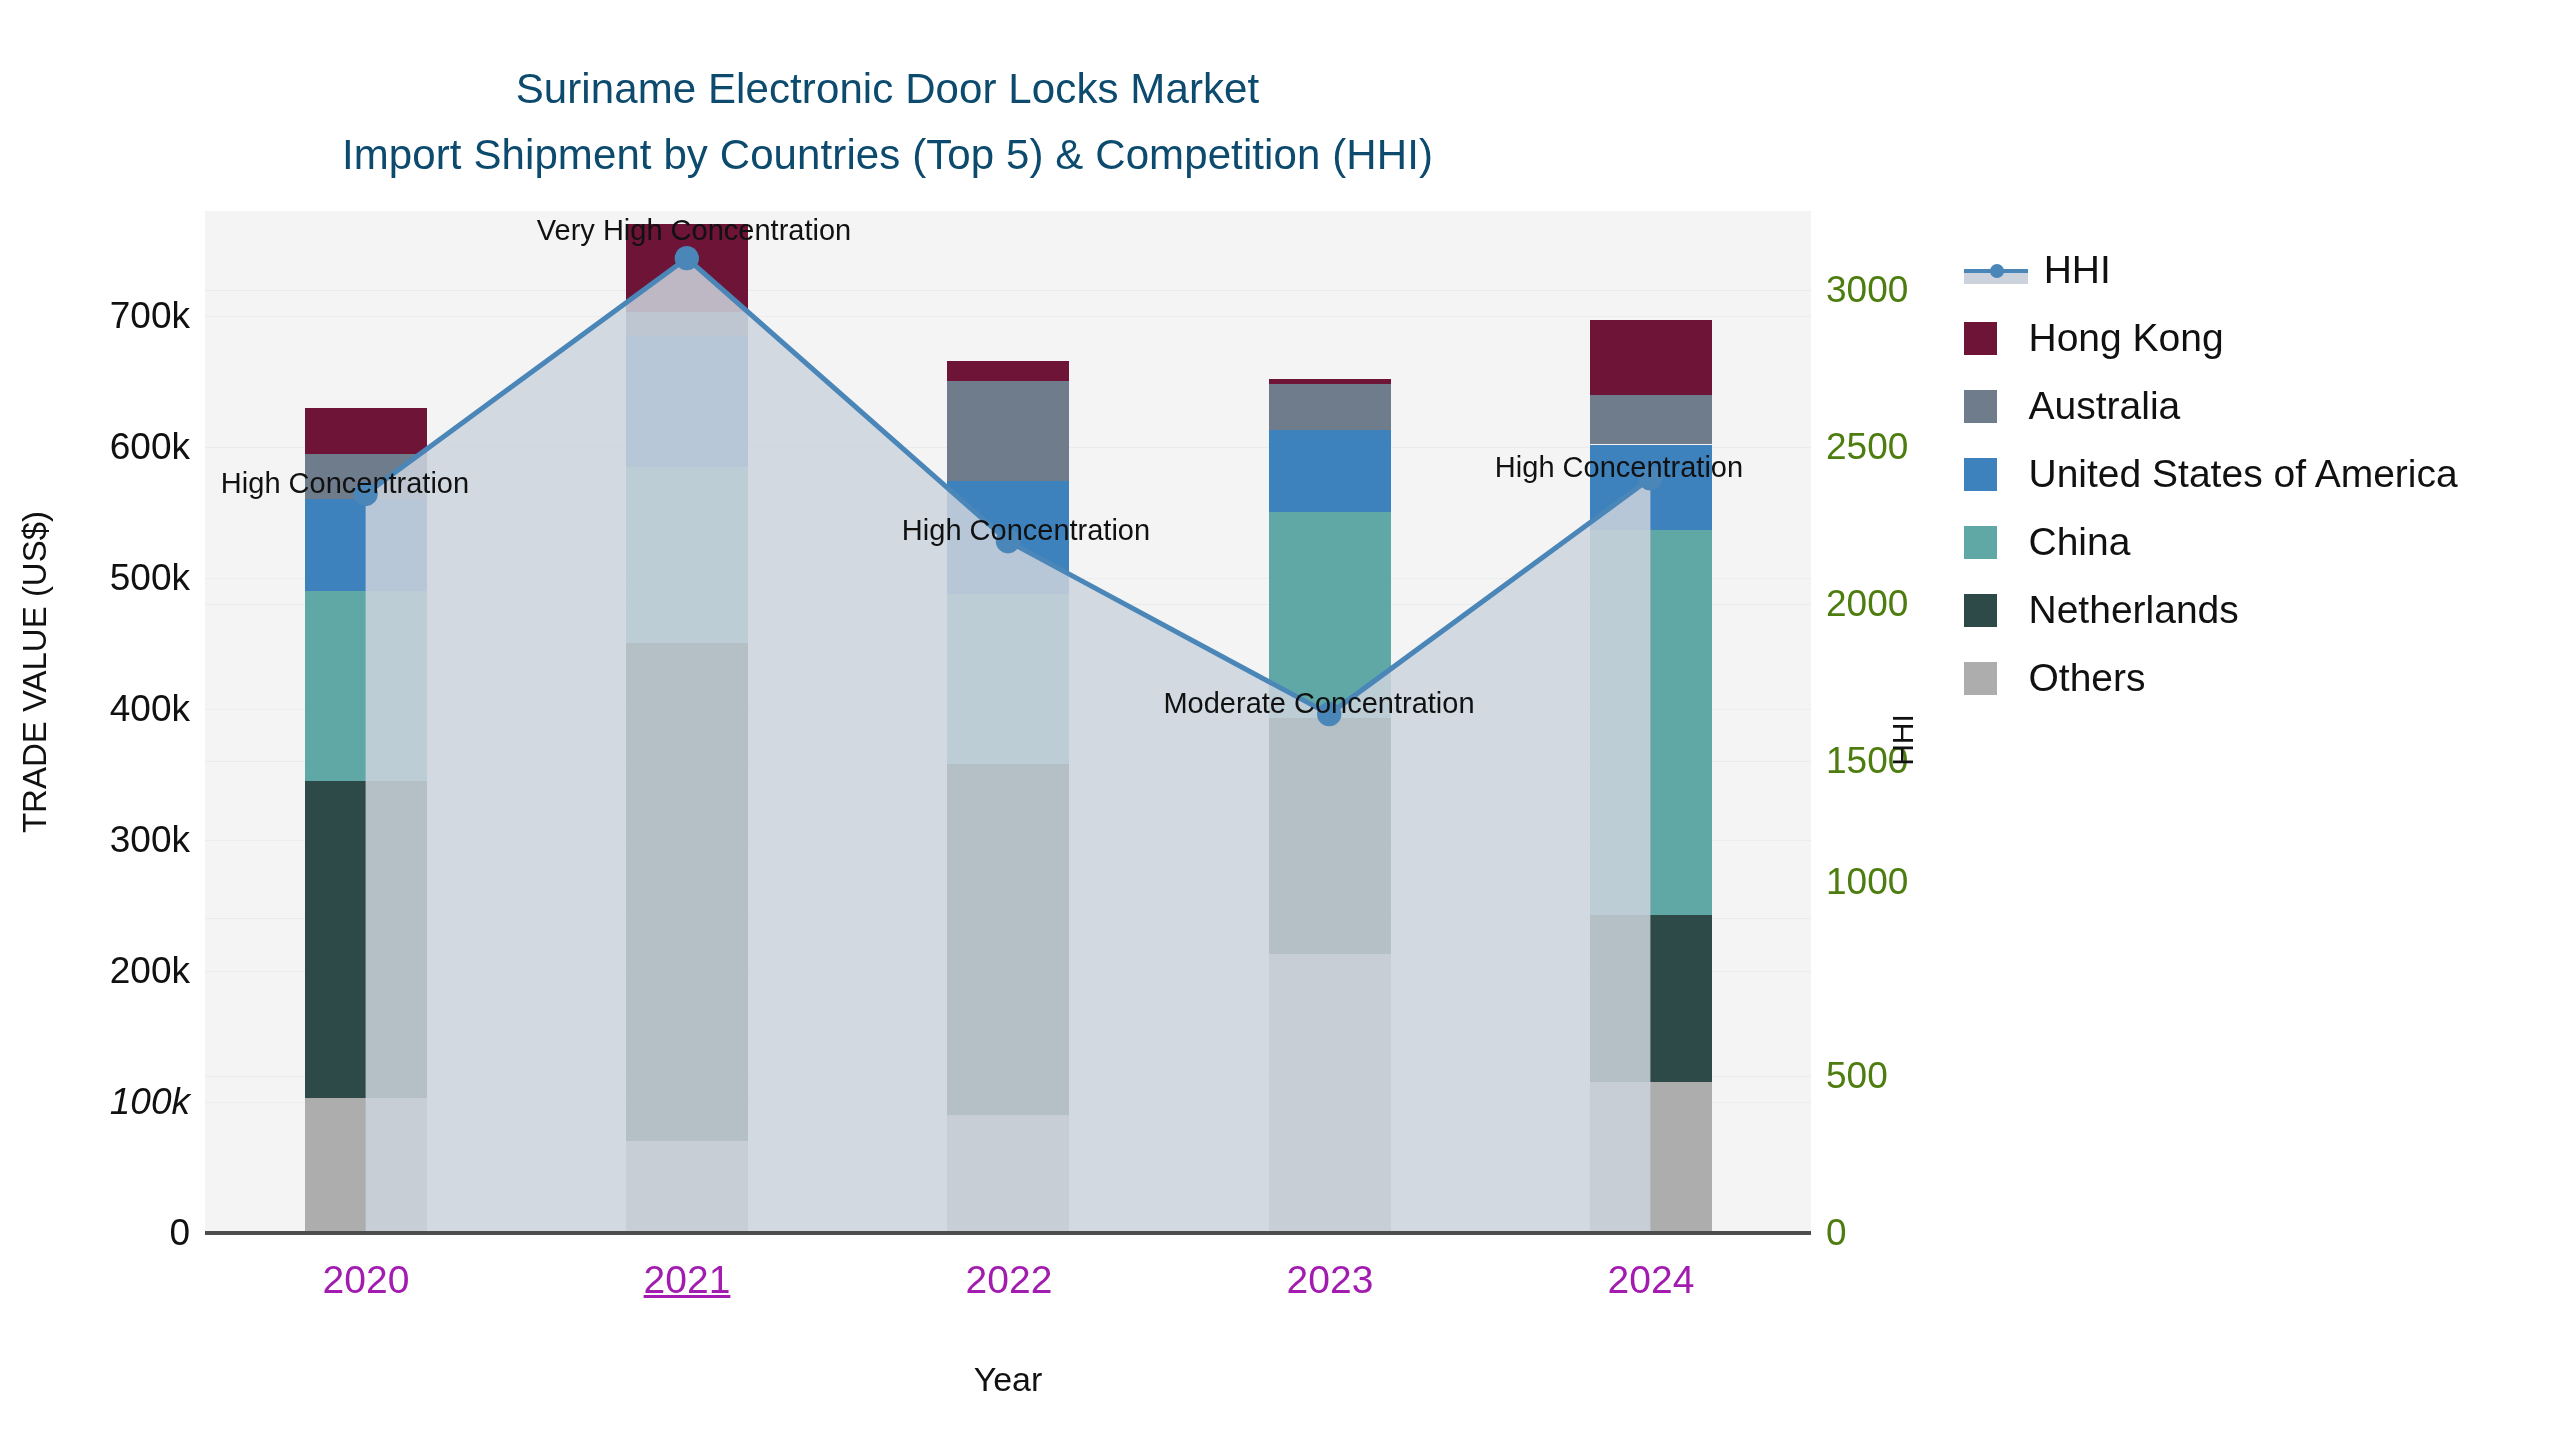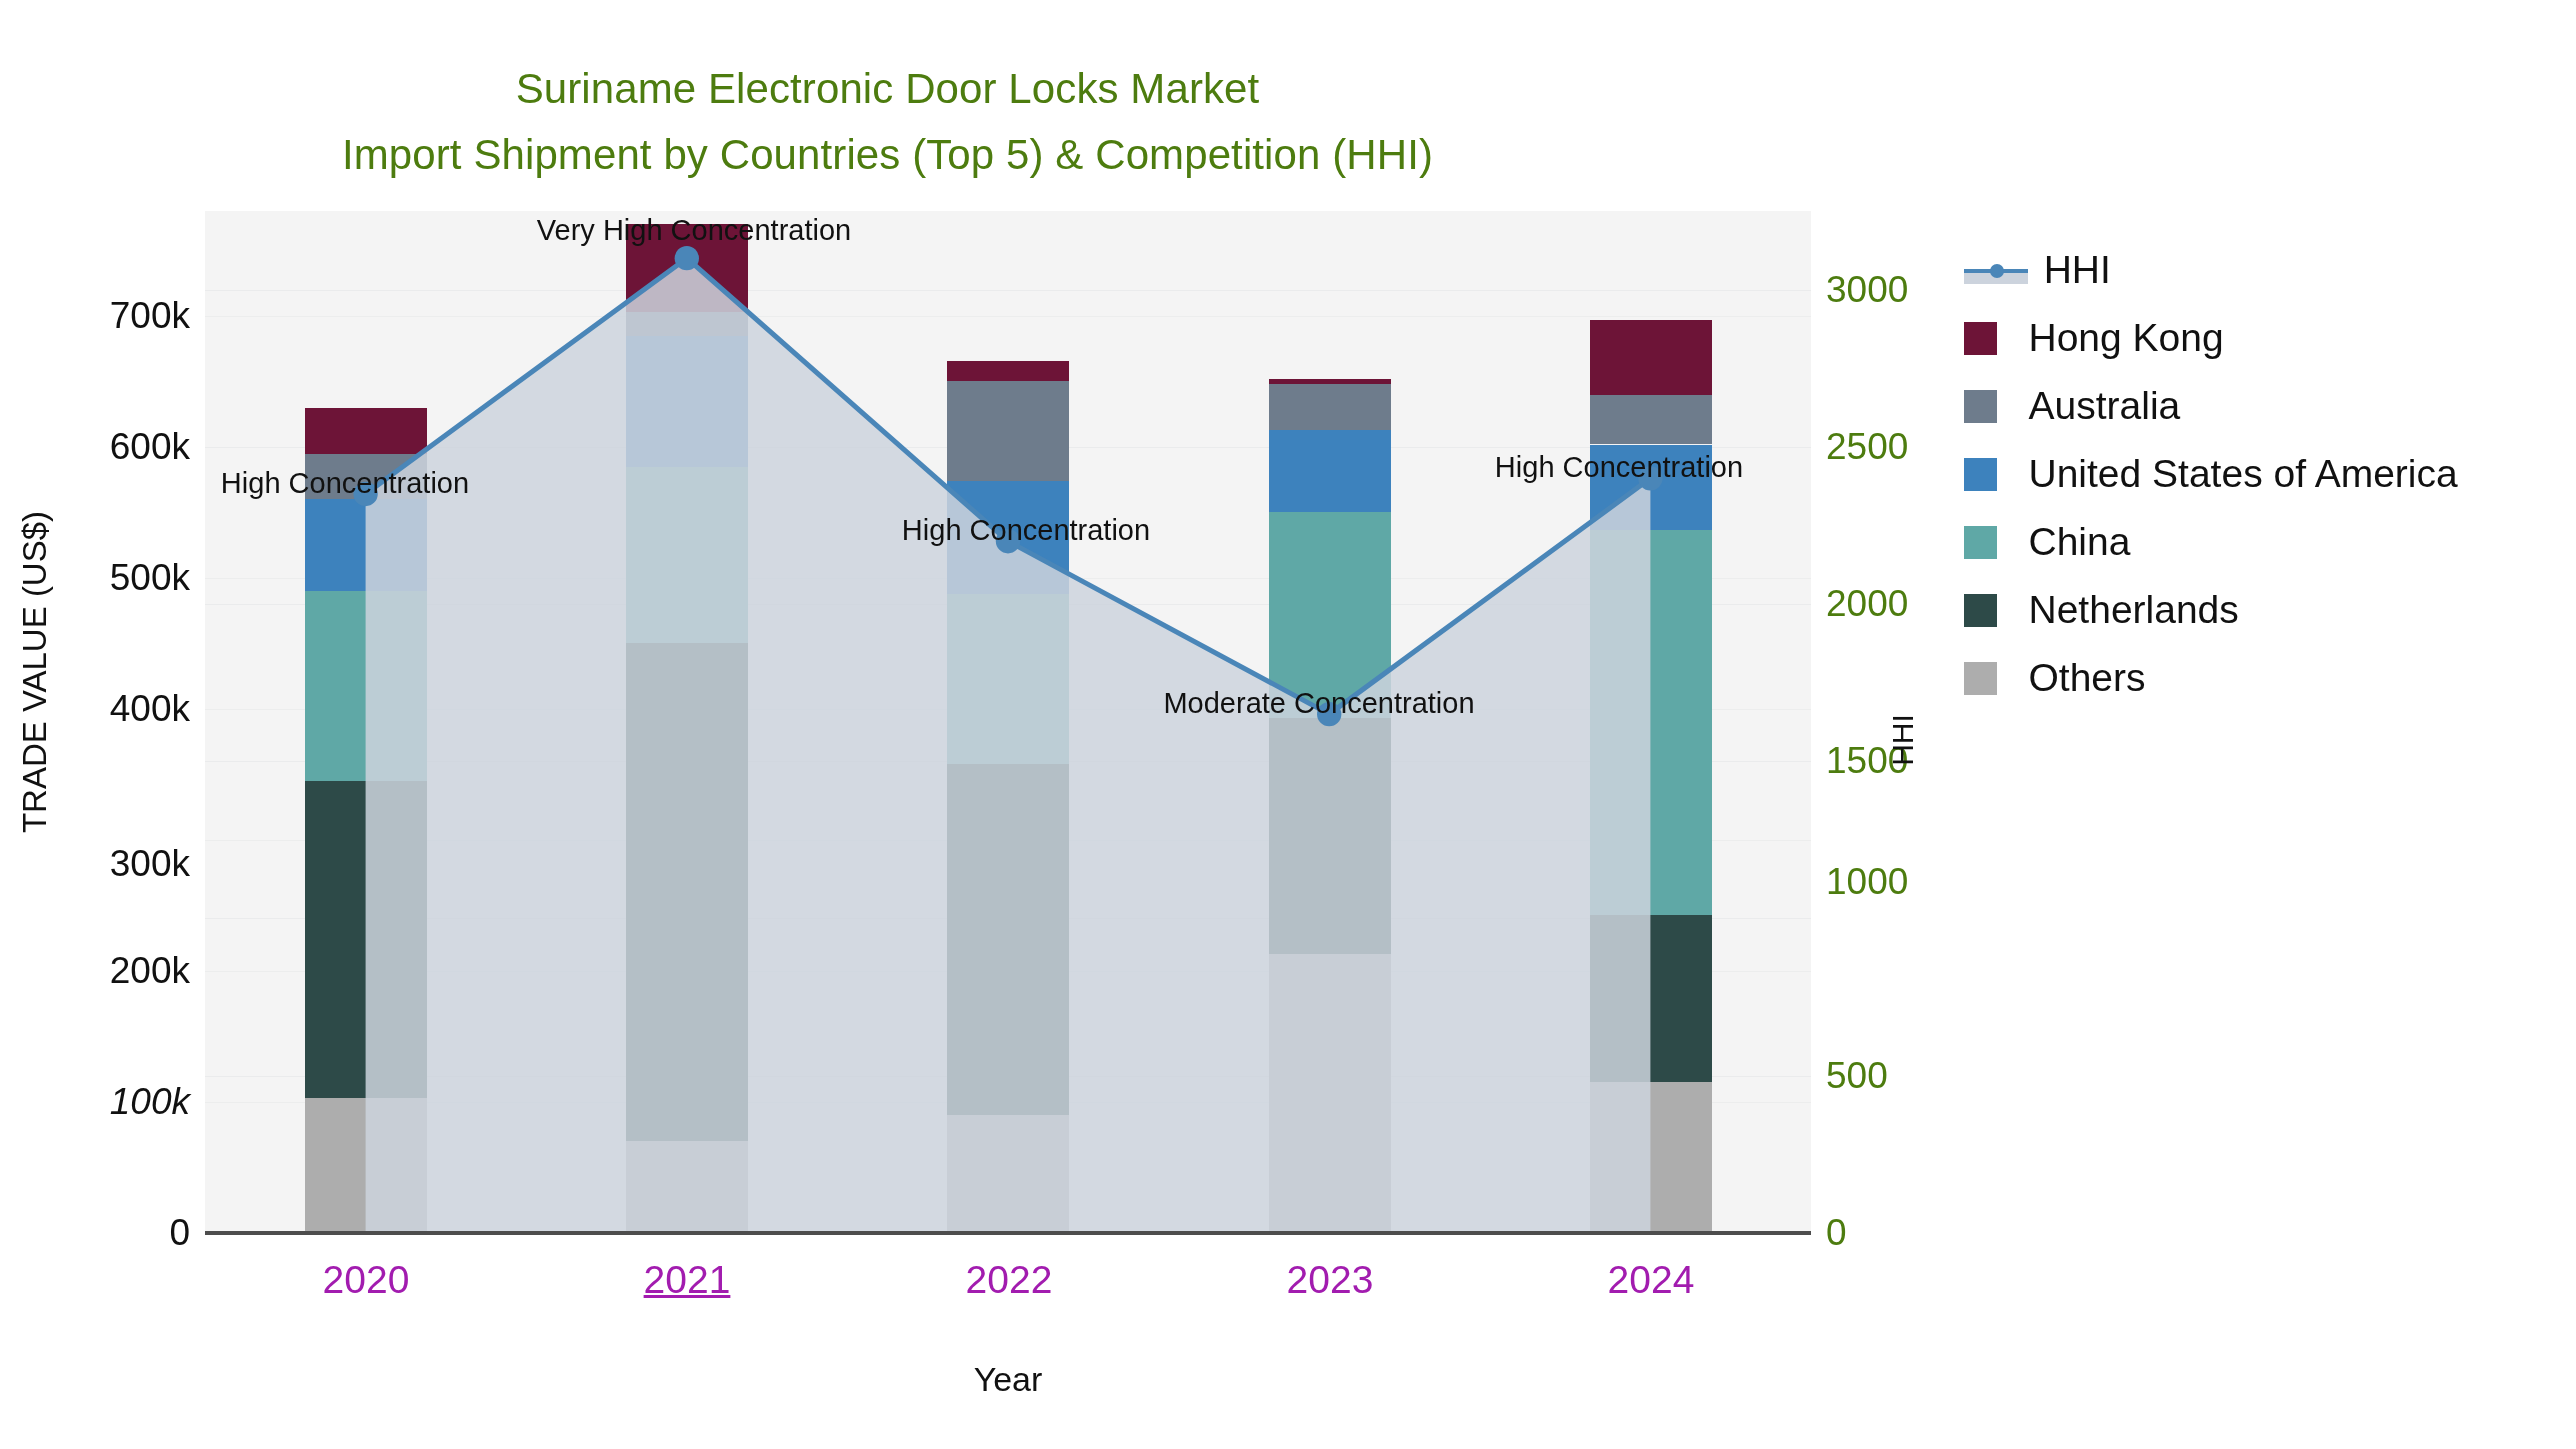--- a/index.html
+++ b/index.html
@@ -10,21 +10,21 @@
     color:#000;
     position:relative;
     overflow:hidden;
   }
 
   
   #title-block {
     position:absolute; left:0; top:56px; width:1775px;
     text-align:center;
   }
-  #title-block .tline { font-size:42px; line-height:66px; color:#4d7c0f; font-weight:400; letter-spacing:0.1px;}
+  #title-block .tline { font-size:42px; line-height:66px; color:#0c4a6e; font-weight:400; letter-spacing:0.1px;}
 
   
   #plot-frame {
     position:absolute;
     left:205px; top:211px;
     width:1606px; height:1022px;
     background:#f4f4f4;
   }
   #plot-inner { position:absolute; inset:0; }
 
@@ -169,21 +169,21 @@
     </svg>
   </div>
 </div>
 
 <div id="baseline"></div>
 
 <div id="yticks-left">
     <div class="ytick-left" style="top: 1233px;">0</div>
     <div class="ytick-left" style="top: 1102px; font-style: italic;">100k</div>
     <div class="ytick-left" style="top: 971px;">200k</div>
-    <div class="ytick-left" style="top: 864px;">300k</div>
+    <div class="ytick-left" style="top: 840px;">300k</div>
     <div class="ytick-left" style="top: 709px;">400k</div>
     <div class="ytick-left" style="top: 578px;">500k</div>
     <div class="ytick-left" style="top: 447px;">600k</div>
     <div class="ytick-left" style="top: 316px;">700k</div>
   </div>
 <div id="yticks-right">
     <div class="ytick-right" style="top: 1233px;">0</div>
     <div class="ytick-right" style="top: 1076px;">500</div>
     <div class="ytick-right" style="top: 882px;">1000</div>
     <div class="ytick-right" style="top: 761px;">1500</div>

